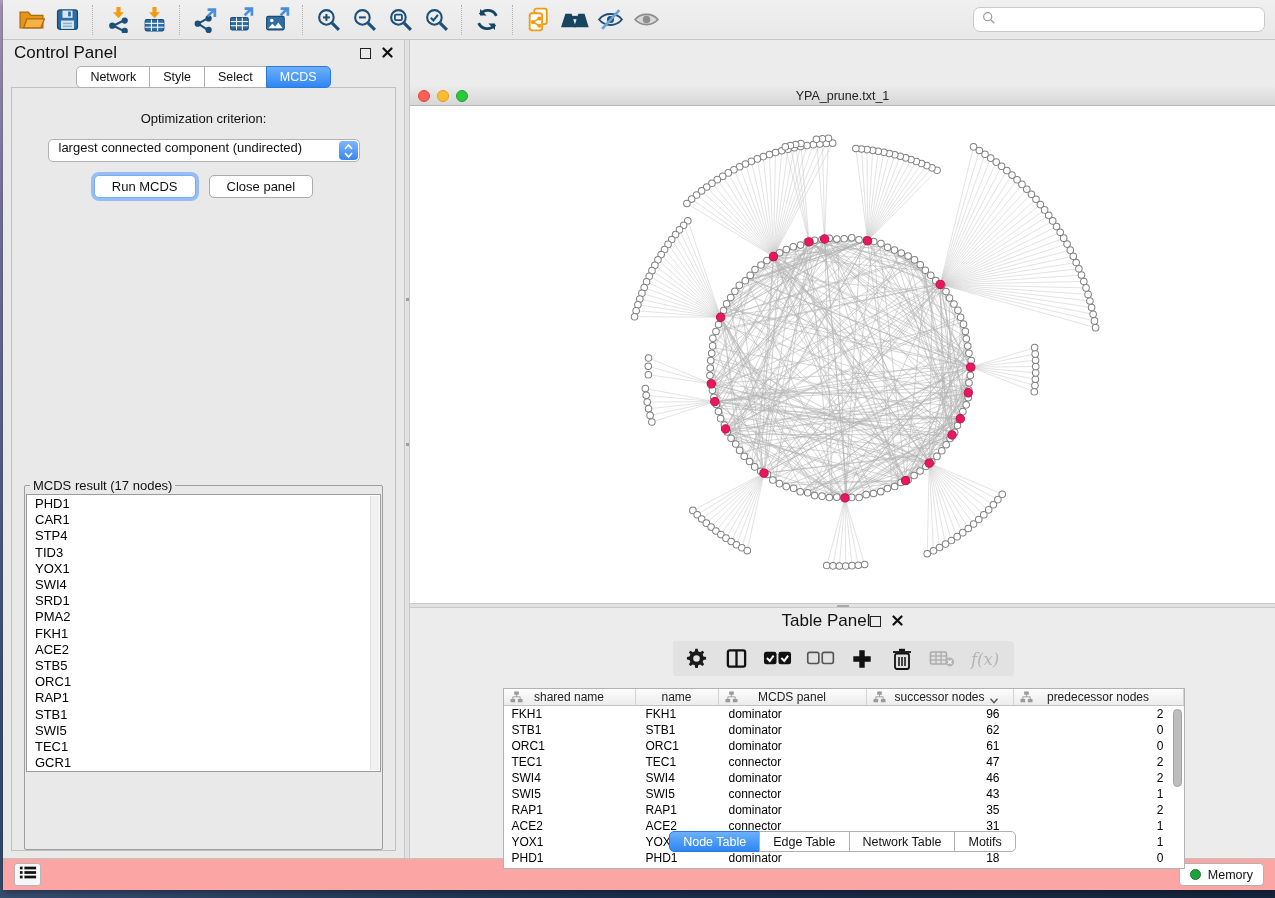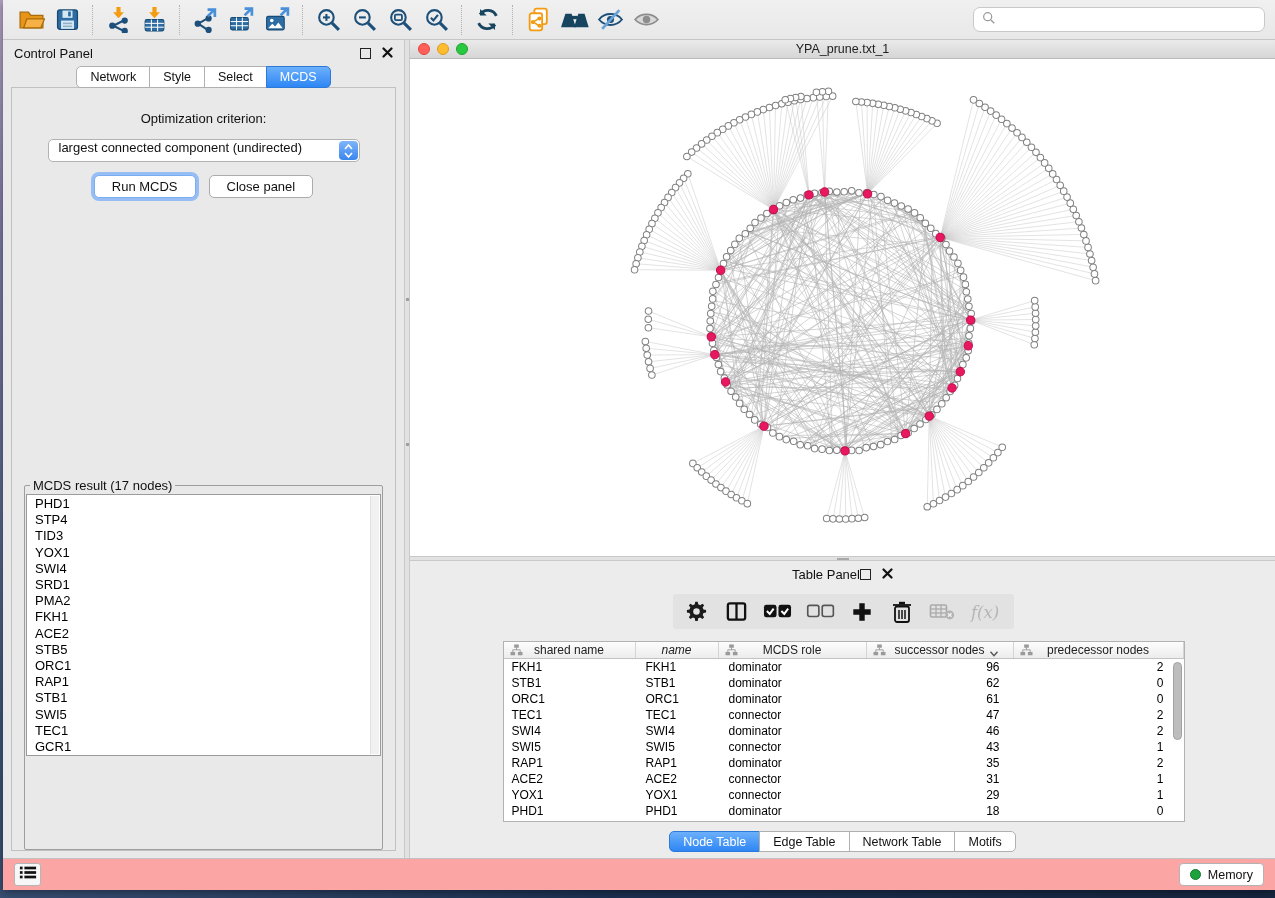--- a/index.html
+++ b/index.html
@@ -19,21 +19,21 @@
   .tb-sep { width:0; height:30px; border-left:1px dotted #b0b0b0; margin:0 7px; }
   .search { margin-left:auto; width:292px; height:25px; background:#fff; border:1px solid #c9c9c9;
             border-radius:7px; display:flex; align-items:center; padding:0 8px; gap:6px; }
   .search input { border:none; outline:none; flex:1; font-size:12.5px; background:transparent; }
 
   
   .main { flex:1; display:flex; min-height:0; }
 
   
   .cp { width:401px; flex:0 0 401px; background:#e9e9e9; display:flex; flex-direction:column; }
-  .panel-header { height:26px; flex:0 0 26px; display:flex; align-items:center; padding:0 11px; font-size:13px; color:#111; }
+  .panel-header { height:26px; flex:0 0 26px; display:flex; align-items:center; padding:0 11px; font-size:17px; color:#111; }
   .win-btns { margin-left:auto; display:flex; gap:11px; align-items:center; }
   .float-btn { width:11px; height:11px; border:1.5px solid #222; background:transparent; }
   .cp-tabs { display:flex; justify-content:center; margin-bottom:-1px; position:relative; z-index:2; }
   .seg-tab { height:22px; padding:0 13px; background:#fff; border:1px solid #b0b0b0; font-size:12.5px;
              display:flex; align-items:center; margin-left:-1px; color:#111; }
   .seg-tab:first-child { border-radius:5px 0 0 5px; margin-left:0; }
   .seg-tab:last-child { border-radius:0 5px 5px 0; }
   .seg-tab.active { background:linear-gradient(#6cb0fb,#2e86f4); color:#fff; border-color:#2d79d8; }
   .cp-body { flex:1; margin:0 8px 7px; border:1px solid #c0c0c0; background:#e9e9e9;
              display:flex; flex-direction:column; padding:0 10px; min-height:0; }
@@ -56,21 +56,21 @@
   .result-scroll { position:absolute; top:1px; bottom:1px; right:1px; width:9px; background:#f1f1f1; border-left:1px solid #e0e0e0; }
 
   
   .vsplit { width:6px; flex:0 0 6px; background:#e2e2e2; border-left:1px solid #c9c9c9; border-right:1px solid #c9c9c9; position:relative; }
   .vsplit .dot { position:absolute; left:1px; width:3px; height:3px; background:#9f9f9f; }
   .hsplit { height:5px; flex:0 0 5px; background:#e2e2e2; border-top:1px solid #c9c9c9; border-bottom:1px solid #c9c9c9; position:relative; }
   .hsplit .grip { position:absolute; left:50%; top:1px; width:12px; height:2px; background:#a9a9a9; transform:translateX(-50%); }
 
   
   .right { flex:1; display:flex; flex-direction:column; min-width:0; }
-  .netwin { height:516px; flex:0 0 516px; display:flex; flex-direction:column; background:#22c55e; }
+  .netwin { height:516px; flex:0 0 516px; display:flex; flex-direction:column; background:#22c55e;margin-top:47px; }
   .net-titlebar { height:19px; flex:0 0 19px; background:linear-gradient(#eaeaea,#d6d6d6);
                   border-bottom:1px solid #b9b9b9; display:flex; align-items:center; padding:0 8px; position:relative; }
   .traffic { display:flex; gap:7px; z-index:2; }
   .light { width:12px; height:12px; border-radius:50%; }
   .light.red { background:#ff5f57; border:1px solid #e0443e; }
   .light.yellow { background:#febc2e; border:1px solid #d8a024; }
   .light.green { background:#28c840; border:1px solid #1fa32f; }
   .net-title { position:absolute; left:0; right:0; text-align:center; font-size:12.5px; color:#222; }
   .net-canvas { flex:1; position:relative; background:#fff; }
   .net-canvas svg { position:absolute; inset:0; width:100%; height:100%; }
@@ -298,20 +298,21 @@
         </div>
         <div class="btn-row">
           <button class="btn focus">Run MCDS</button>
           <button class="btn">Close panel</button>
         </div>
         <fieldset class="result-fieldset">
           <legend>MCDS result (17 nodes)</legend>
           <div class="result-list">
             <ul>
                 <li>PHD1</li>
+                <li>CAR1</li>
                 <li>STP4</li>
                 <li>TID3</li>
                 <li>YOX1</li>
                 <li>SWI4</li>
                 <li>SRD1</li>
                 <li>PMA2</li>
                 <li>FKH1</li>
                 <li>ACE2</li>
                 <li>STB5</li>
                 <li>ORC1</li>
@@ -1185,33 +1186,33 @@
                 <span class="tree"><svg viewBox="0 0 14 13" width="13" height="12">
                     <g fill="#9a9a9a">
                       <rect x="4.5" y="0.5" width="5" height="3.6"></rect>
                       <rect x="0.5" y="8.6" width="5" height="3.6"></rect>
                       <rect x="8.5" y="8.6" width="5" height="3.6"></rect>
                     </g>
                     <path d="M7 4.1 v2.2 M3 8.6 V6.3 h8 v2.3" stroke="#9a9a9a" fill="none"></path>
                   </svg></span>
                 <span>shared name</span>
               </div>
-              <div class="th" style="width: 83px; flex-basis: 83px; font-style: italic;">
+              <div class="th" style="width: 83px; flex-basis: 83px;">
                 <span>name</span>
               </div>
               <div class="th" style="width: 148px; flex-basis: 148px;">
                 <span class="tree"><svg viewBox="0 0 14 13" width="13" height="12">
                     <g fill="#9a9a9a">
                       <rect x="4.5" y="0.5" width="5" height="3.6"></rect>
                       <rect x="0.5" y="8.6" width="5" height="3.6"></rect>
                       <rect x="8.5" y="8.6" width="5" height="3.6"></rect>
                     </g>
                     <path d="M7 4.1 v2.2 M3 8.6 V6.3 h8 v2.3" stroke="#9a9a9a" fill="none"></path>
                   </svg></span>
-                <span>MCDS role</span>
+                <span>MCDS panel</span>
               </div>
               <div class="th" style="width: 147px; flex-basis: 147px;">
                 <span class="tree"><svg viewBox="0 0 14 13" width="13" height="12">
                     <g fill="#9a9a9a">
                       <rect x="4.5" y="0.5" width="5" height="3.6"></rect>
                       <rect x="0.5" y="8.6" width="5" height="3.6"></rect>
                       <rect x="8.5" y="8.6" width="5" height="3.6"></rect>
                     </g>
                     <path d="M7 4.1 v2.2 M3 8.6 V6.3 h8 v2.3" stroke="#9a9a9a" fill="none"></path>
                   </svg></span>

